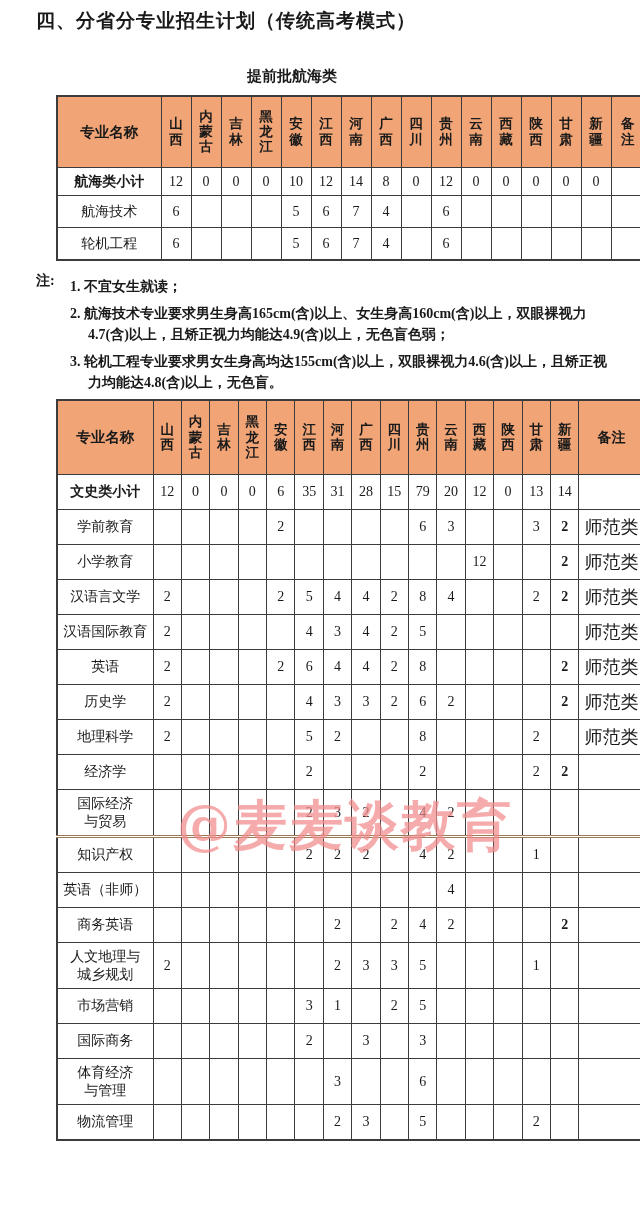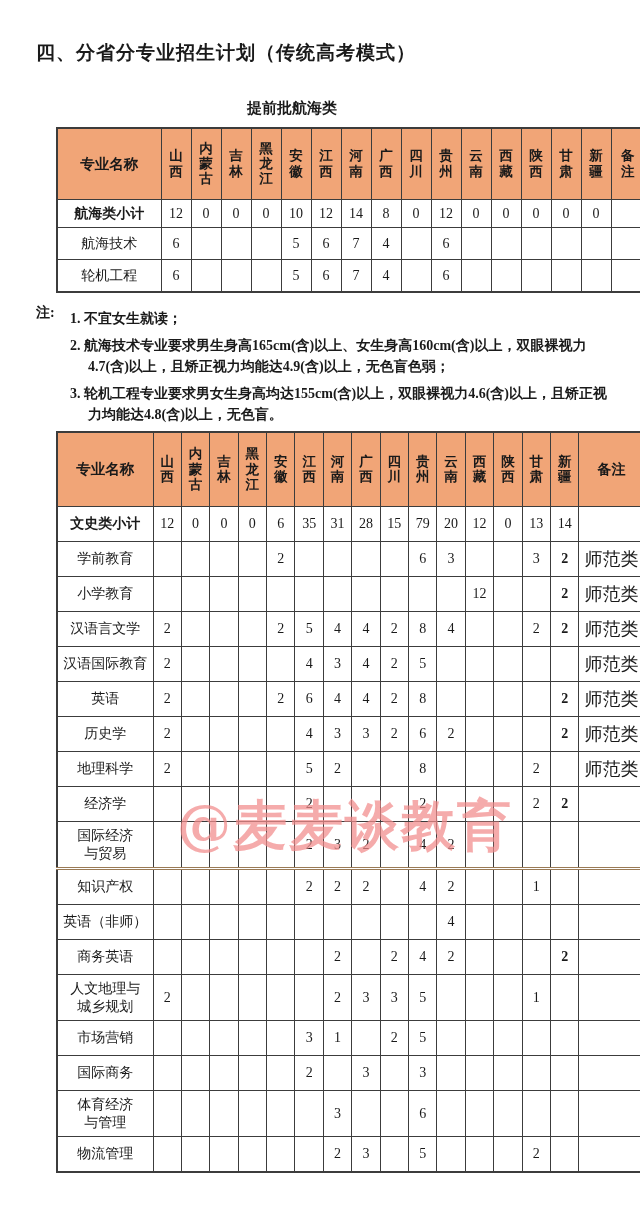--- a/index.html
+++ b/index.html
@@ -7,21 +7,21 @@
     --border:#3c3c3c;
     --wm:#f28c8c;
   }
   html,body{margin:0;padding:0;}
   body{
     width:640px;height:1230px;overflow:hidden;position:relative;
     background:#ffffff;color:#1a1a1a;
     font-family:"Liberation Serif","DejaVu Serif",serif;
   }
   .page-title{
-    margin:40px 0 0 36px;font-size:19px;font-weight:bold;letter-spacing:1px;
+    margin:8px 0 0 36px;font-size:19px;font-weight:bold;letter-spacing:1px;
   }
   .tbl-wrap{margin-left:56px;width:472px;position:relative;}
   .tbl-title{text-align:center;font-size:15px;font-weight:bold;}
   #s0 .tbl-title{margin-top:33px;margin-bottom:9px;}
   #s1 .tbl-title{margin-top:66px;margin-bottom:8px;}
   table{
     border-collapse:collapse;table-layout:fixed;width:588px;
     border:2px solid var(--border);
   }
   th,td{

